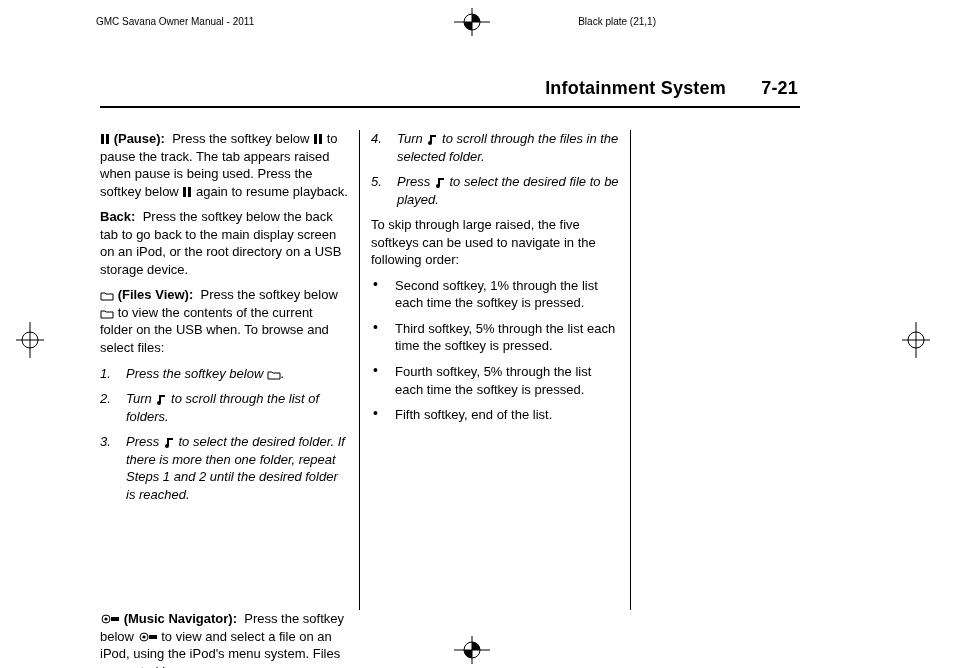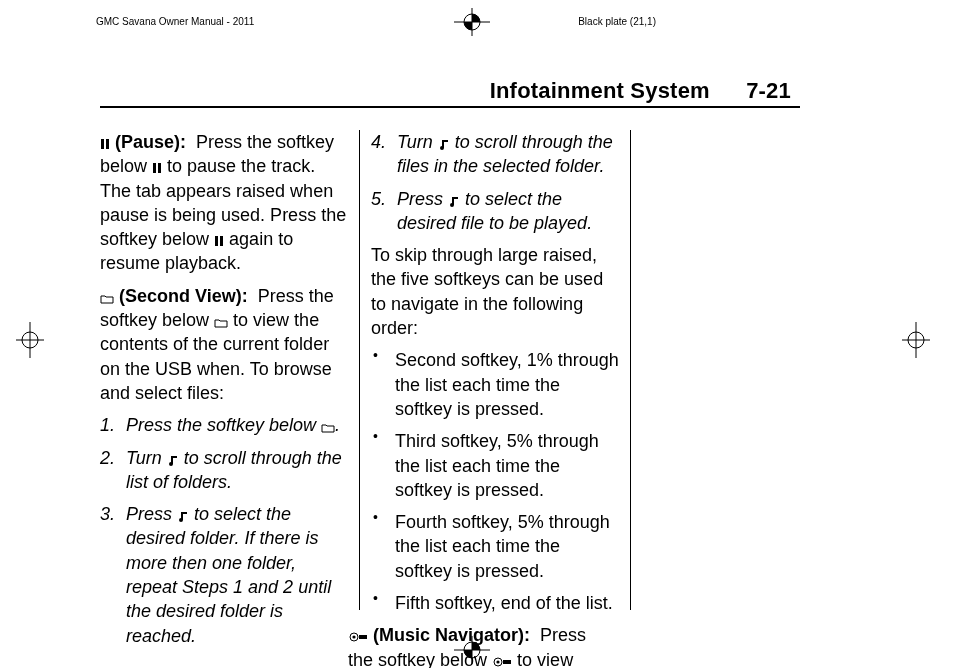--- a/index.html
+++ b/index.html
@@ -35,36 +35,36 @@
   .topbar .plate  { float: right; margin-right: 150px; margin-left: 44px;}
 
   
   .section-rule {
     position: absolute;
     left: 100px; right: 78px; top: 106px;
     border-top: 2px solid #000;
   }
   .section-title {
     position: absolute;
-    right: 87px; top: 78px;
+    right: 80px; top: 78px;
     font-weight: bold;
-    font-size: 22px;
+    font-size: 18px;
     letter-spacing: .2px;
   }
   .section-title .pg { display:inline-block; margin-left: 30px; }
 
   
   .columns {
     position: absolute;
     top: 130px; left: 100px; right: 78px; bottom: 30px;
   }
   .col {
     float: left;
     width: 248px;
-    font-size: 18px;
+    font-size: 13px;
     line-height: 1.35;
   }
   .col.c1 { margin-right: 0; }
   .colsep {
     float:left;
     width: 1px;
     background:#000;
     height: 480px;
     margin: 0 11px;
   }
@@ -151,26 +151,30 @@
               <rect x="6" y="1" width="3" height="10" fill="#000"></rect>
             </svg></span>
         <span>to pause the track. The tab appears raised when pause is being used. Press the softkey below</span>
         <span class="ic"><svg width="10" height="12">
               <rect x="1" y="1" width="3" height="10" fill="#000"></rect>
               <rect x="6" y="1" width="3" height="10" fill="#000"></rect>
             </svg></span>
         <span>again to resume playback.</span>
       </p>
 
+      <p>
+        <b>Back:</b>&nbsp;
+        <span>Press the softkey below the back tab to go back to the main display screen on an iPod, or the root directory on a USB storage device.</span>
+      </p>
 
       <p>
         <span class="ic"><svg width="14" height="10">
               <path d="M1 2h4l1 1h7v6H1z" fill="none" stroke="#000"></path>
             </svg></span>
-        <b>(Second View):</b>&nbsp;
+        <b>(Files View):</b>&nbsp;
         <span>Press the softkey below</span>
         <span class="ic"><svg width="14" height="10">
               <path d="M1 2h4l1 1h7v6H1z" fill="none" stroke="#000"></path>
             </svg></span>
         <span>to view the contents of the current folder on the USB when. To browse and select files:</span>
       </p>
 
       <ol class="num">
         <li>
           <span>Press the softkey below</span>

